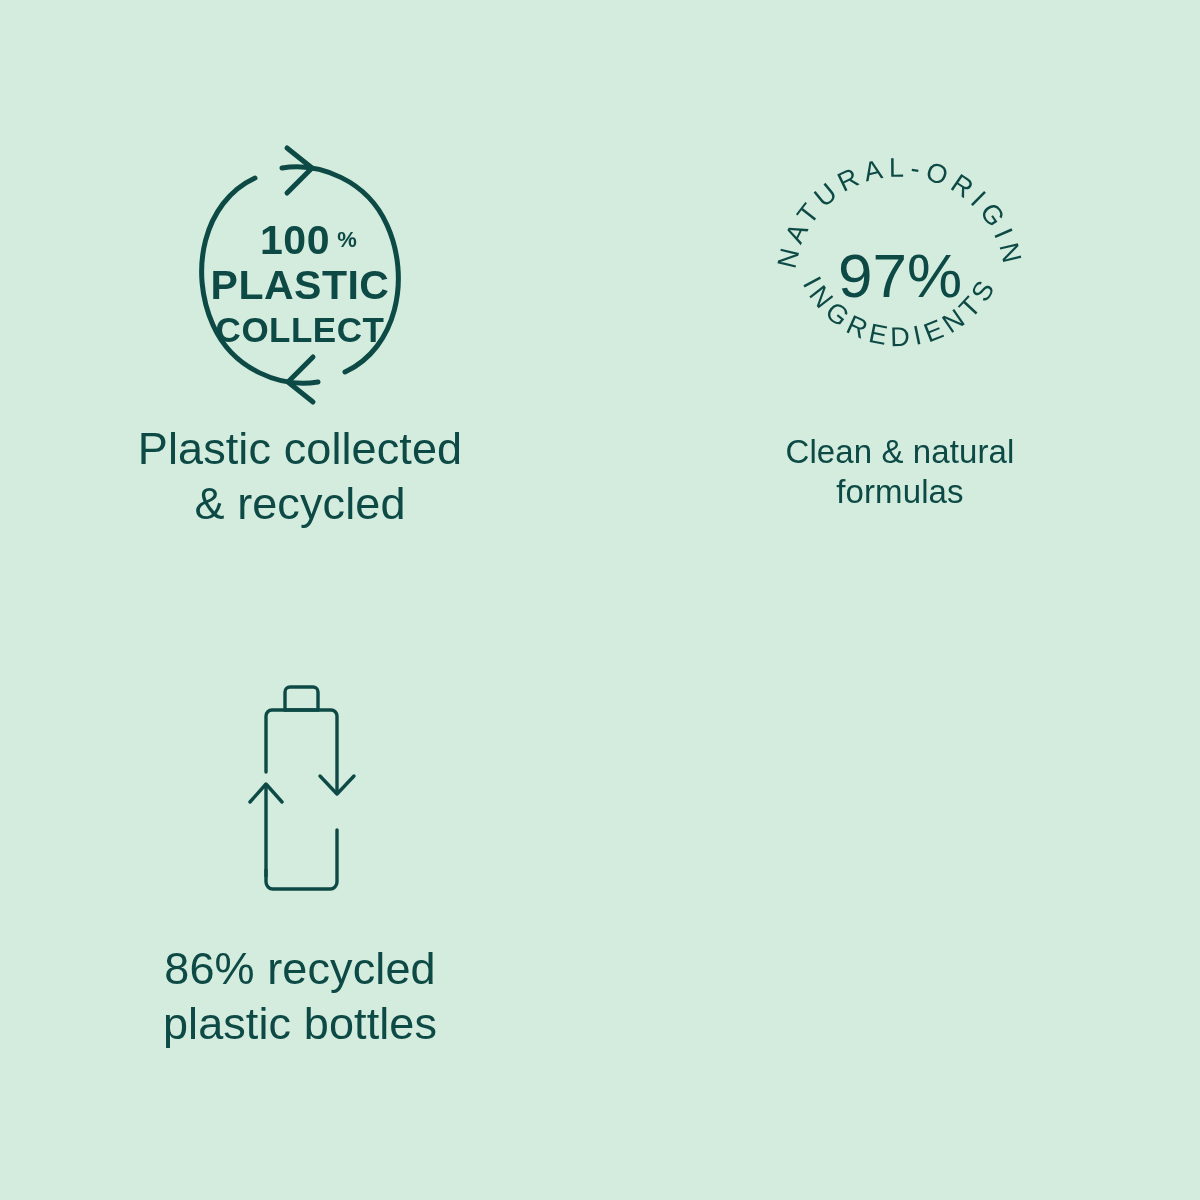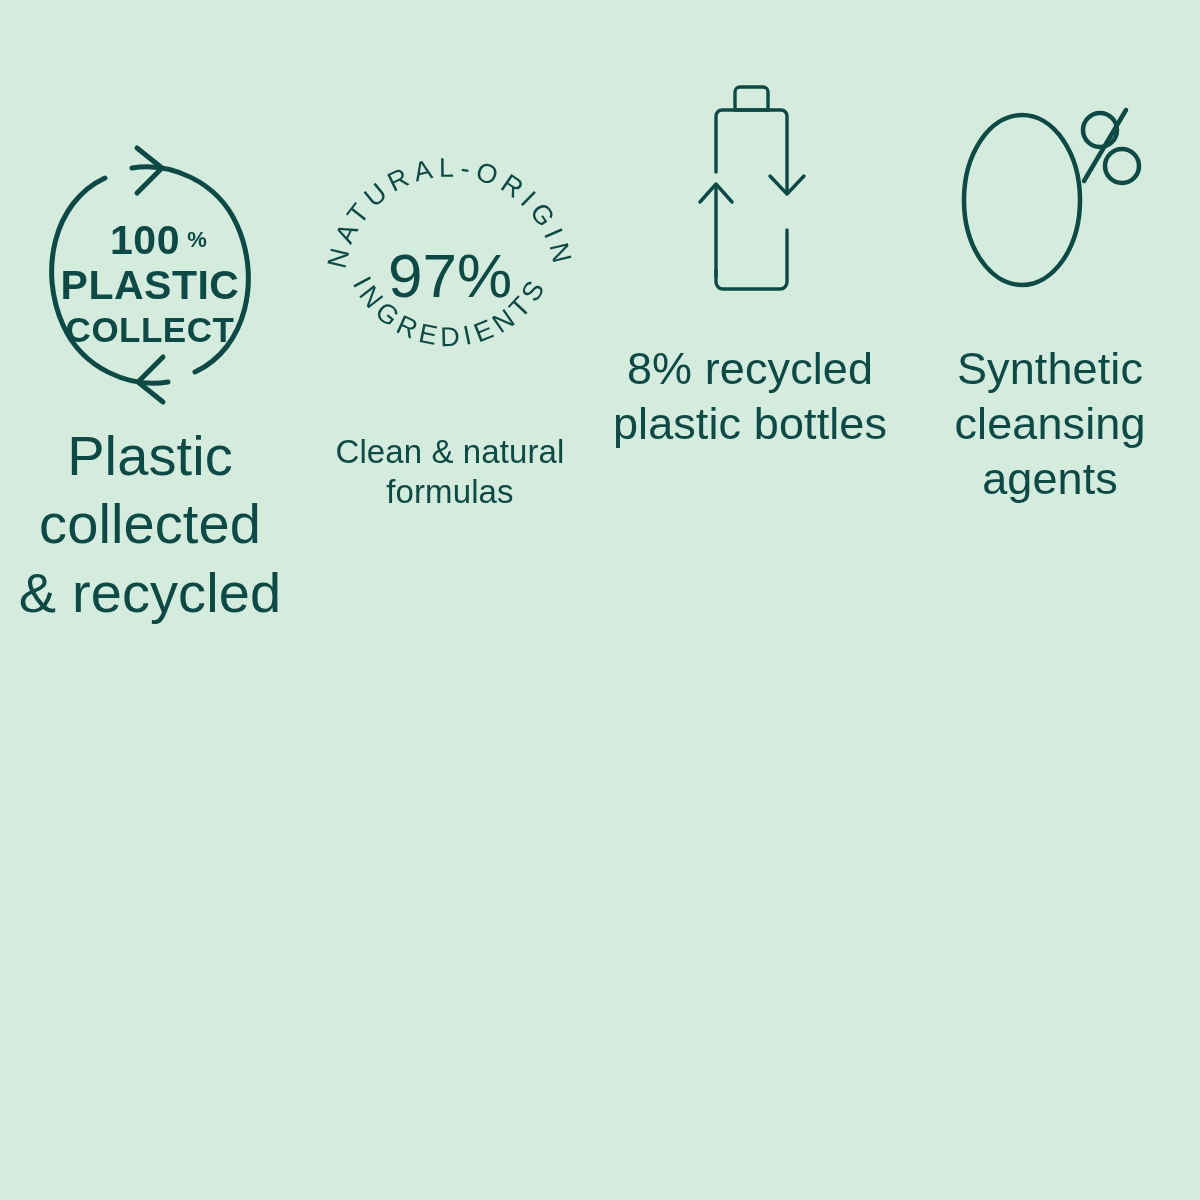--- a/index.html
+++ b/index.html
@@ -20,21 +20,21 @@
     position: relative;
     width: 1200px;
     height: 1200px;
     box-sizing: border-box;
   }
 
   .grid {
     position: absolute;
     inset: 0;
     display: grid;
-    grid-template-columns: 1fr 1fr 1fr 1fr;
+    grid-template-columns: 1fr 1fr;
     grid-template-rows: 1fr 1fr;
   }
 
   .cell {
     position: relative;
     display: flex;
     flex-direction: column;
     align-items: center;
     justify-content: flex-start;
     box-sizing: border-box;
@@ -60,21 +60,21 @@
   .caption {
     text-align: center;
     color: #0d4a46;
     font-weight: 400;
     letter-spacing: 0.1px;
     white-space: pre-line;
   }
 
   .caption-1 {
     margin-top: 22px;
-    font-size: 56px;
+    font-size: 45px;
     line-height: 1.22;
   }
   .caption-2 {
     margin-top: 22px;
     font-size: 33px;
     line-height: 1.22;
   }
   .caption-3 {
     margin-top: 42px;
     font-size: 45px;
@@ -183,35 +183,19 @@
           <path class="stroke" stroke-width="3.4" d="M 20 122 L 36 104 L 52 122"></path>
 
           <path class="stroke" stroke-width="3.4" d="M 36 190
                    L 36 202
                    A 7 7 0 0 0 43 209
                    L 100 209
                    A 7 7 0 0 0 107 202
                    L 107 150"></path>
         </svg>
       </div>
-      <div class="caption caption-3">8% recycled
+      <div class="caption caption-3">86% recycled
 plastic bottles</div>
     </div>
 
-    <div class="cell cell-4">
-      <div class="icon-wrap">
-        <svg width="200" height="220" viewBox="0 0 200 220" aria-hidden="true">
-
-          <ellipse class="stroke" stroke-width="4.5" cx="72" cy="120" rx="58" ry="85"></ellipse>
-
-          <circle class="stroke" stroke-width="4.5" cx="150" cy="50" r="17"></circle>
-
-          <path class="stroke" stroke-width="4.5" d="M 176 30 L 134 101"></path>
-
-          <circle class="stroke" stroke-width="4.5" cx="172" cy="86" r="17"></circle>
-        </svg>
-      </div>
-      <div class="caption caption-4">Synthetic
-cleansing agents</div>
-    </div>
 
   </div>
 </div>
 
 </body></html>

